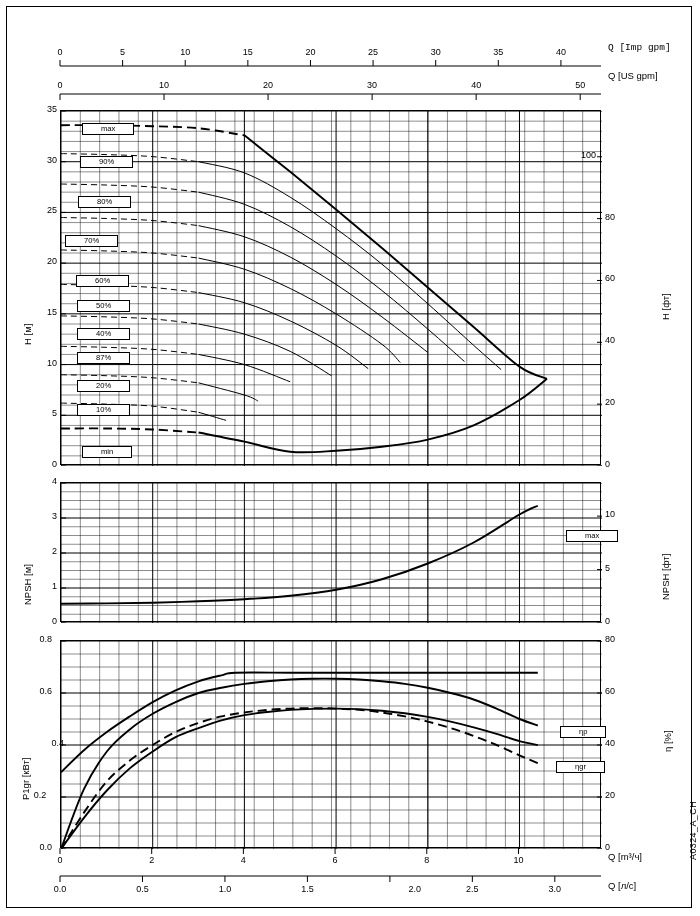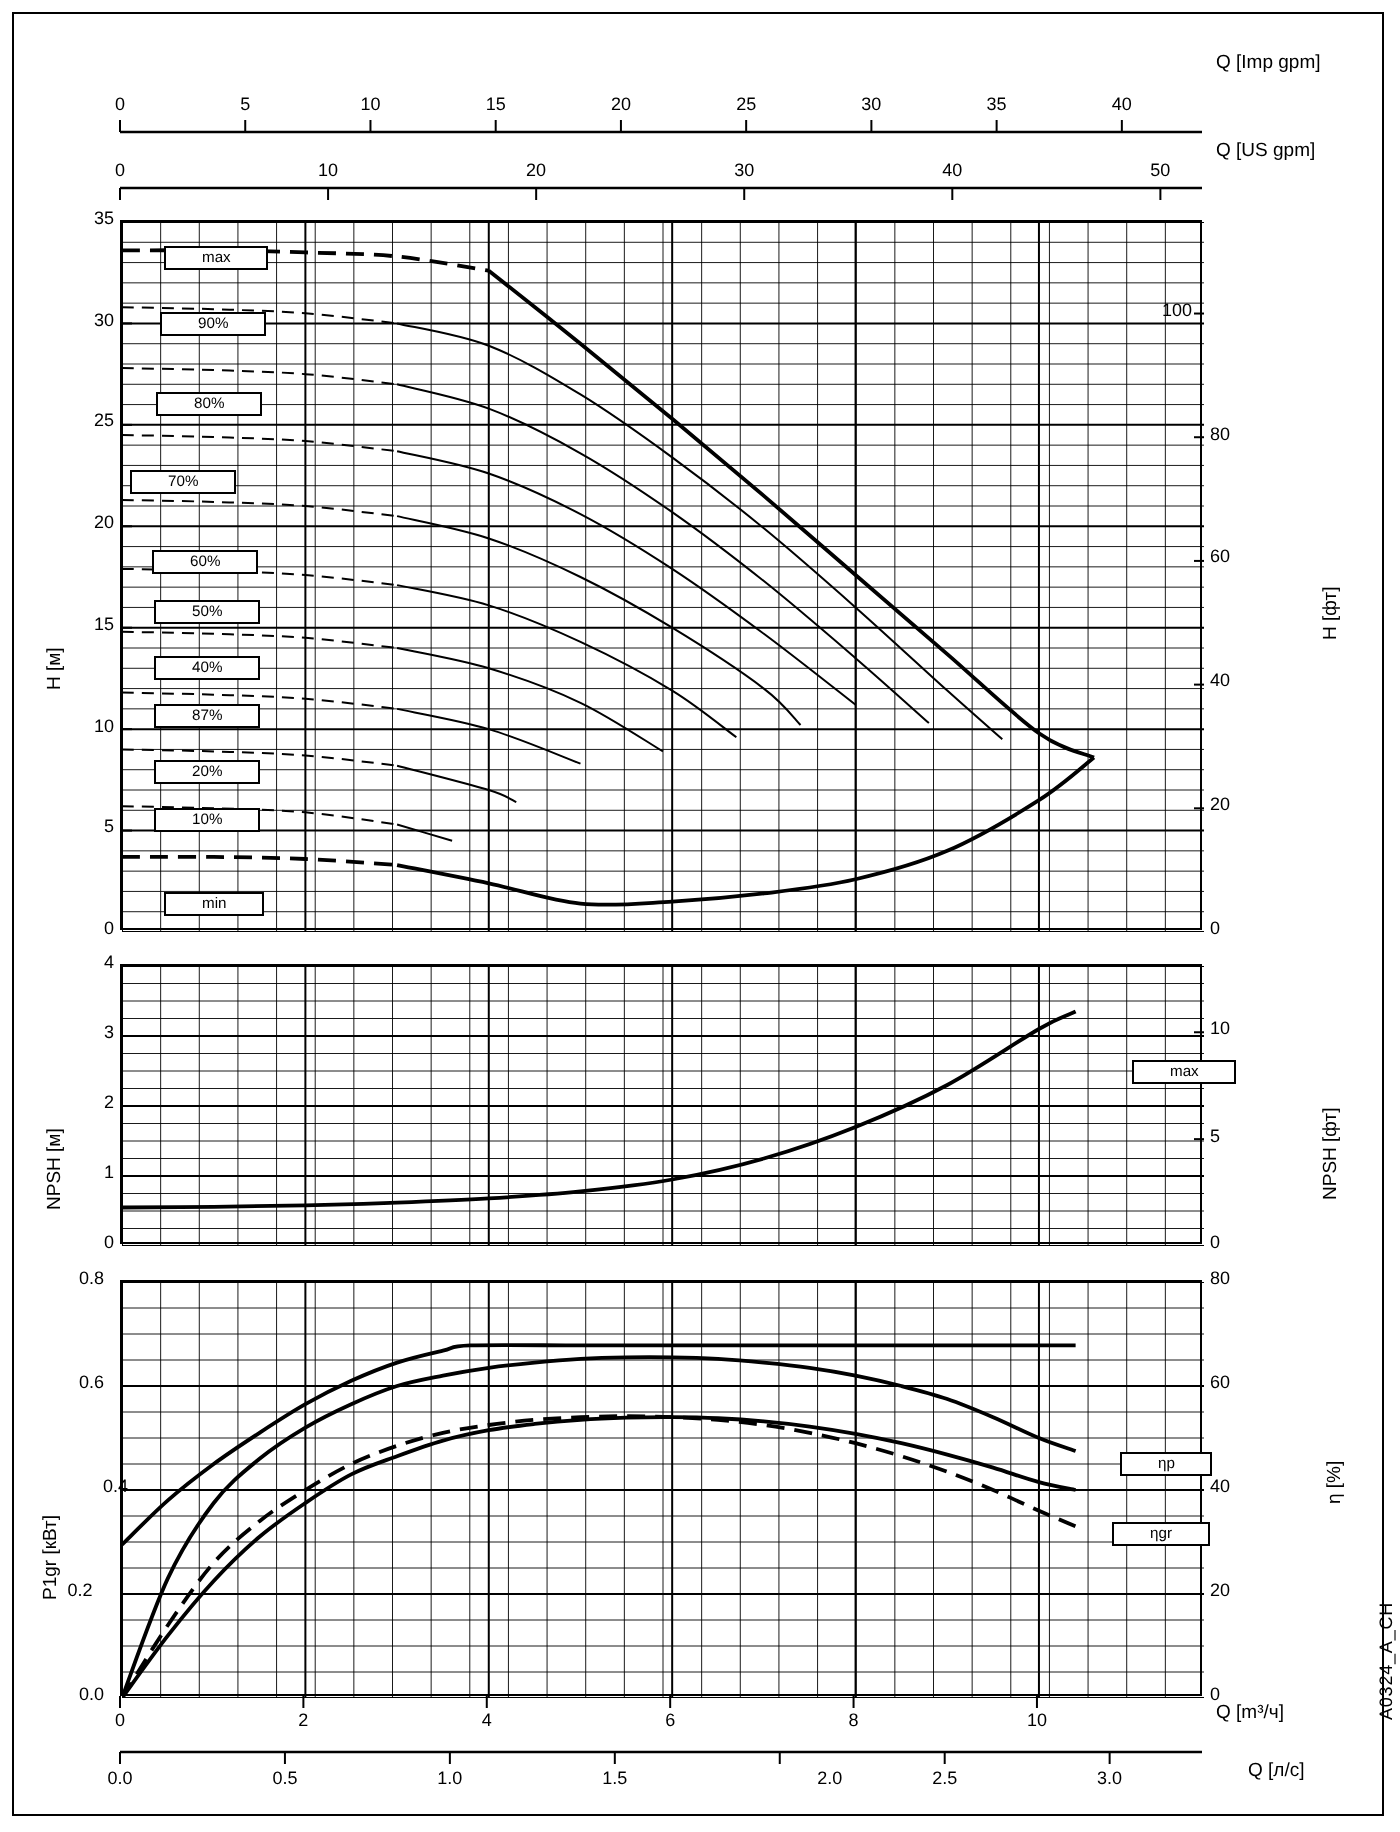--- a/index.html
+++ b/index.html
@@ -56,21 +56,21 @@
       <div class="tick" style="left: 373.079px; top: 47px;">25</div>
       <div class="tick" style="left: 435.694px; top: 47px;">30</div>
       <div class="tick" style="left: 498.31px; top: 47px;">35</div>
       <div class="tick" style="left: 560.926px; top: 47px;">40</div>
       <div class="tick" style="left: 60px; top: 80px;">0</div>
       <div class="tick" style="left: 164.038px; top: 80px;">10</div>
       <div class="tick" style="left: 268.077px; top: 80px;">20</div>
       <div class="tick" style="left: 372.115px; top: 80px;">30</div>
       <div class="tick" style="left: 476.154px; top: 80px;">40</div>
       <div class="tick" style="left: 580.192px; top: 80px;">50</div>
-      <div class="axis-label" style="left: 608px; top: 26px;">Q [Imp gpm]</div>
+      <div class="axis-label" style="left: 608px; top: 42px; font-family: Liberation Mono, monospace;">Q [Imp gpm]</div>
       <div class="axis-label" style="left: 608px; top: 70px;">Q [US gpm]</div>
     </div>
 
   <div class="plot" id="plotH" style="left:60px;top:110px;width:541px;height:355px;">
       <svg width="541" height="355">
         <line x1="19.32142857142857" y1="0" x2="19.32142857142857" y2="355" stroke="#000" stroke-width="0.45"></line>
         <line x1="38.64285714285714" y1="0" x2="38.64285714285714" y2="355" stroke="#000" stroke-width="0.45"></line>
         <line x1="57.96428571428571" y1="0" x2="57.96428571428571" y2="355" stroke="#000" stroke-width="0.45"></line>
         <line x1="77.28571428571428" y1="0" x2="77.28571428571428" y2="355" stroke="#000" stroke-width="0.45"></line>
         <line x1="96.60714285714286" y1="0" x2="96.60714285714286" y2="355" stroke="#000" stroke-width="0.45"></line>
@@ -319,21 +319,21 @@
       <div class="tick" style="left: 426.78px; top: 855px;">8</div>
       <div class="tick" style="left: 518.475px; top: 855px;">10</div>
       <div class="axis-label" style="left: 608px; top: 851px;">Q [m³/ч]</div>
       <div class="tick" style="left: 60px; top: 884px;">0.0</div>
       <div class="tick" style="left: 142.47px; top: 884px;">0.5</div>
       <div class="tick" style="left: 224.939px; top: 884px;">1.0</div>
       <div class="tick" style="left: 307.409px; top: 884px;">1.5</div>
       <div class="tick" style="left: 389.878px; top: 884px; margin-left: 12px;">2.0</div>
       <div class="tick" style="left: 472.348px; top: 884px;">2.5</div>
       <div class="tick" style="left: 554.817px; top: 884px;">3.0</div>
-      <div class="axis-label" style="left: 608px; top: 880px; margin-left: 16px;">Q [л/c]</div>
+      <div class="axis-label" style="left: 608px; top: 880px;">Q [л/c]</div>
     </div>
 
   <div id="labels">
       <div class="curvelbl" style="left: 82px; top: 123px;">max</div>
       <div class="curvelbl" style="left: 80px; top: 156px;">90%</div>
       <div class="curvelbl" style="left: 78px; top: 196px;">80%</div>
       <div class="curvelbl" style="left: 65px; top: 235px;">70%</div>
       <div class="curvelbl" style="left: 76px; top: 275px;">60%</div>
       <div class="curvelbl" style="left: 77px; top: 300px;">50%</div>
       <div class="curvelbl" style="left: 77px; top: 328px;">40%</div>

